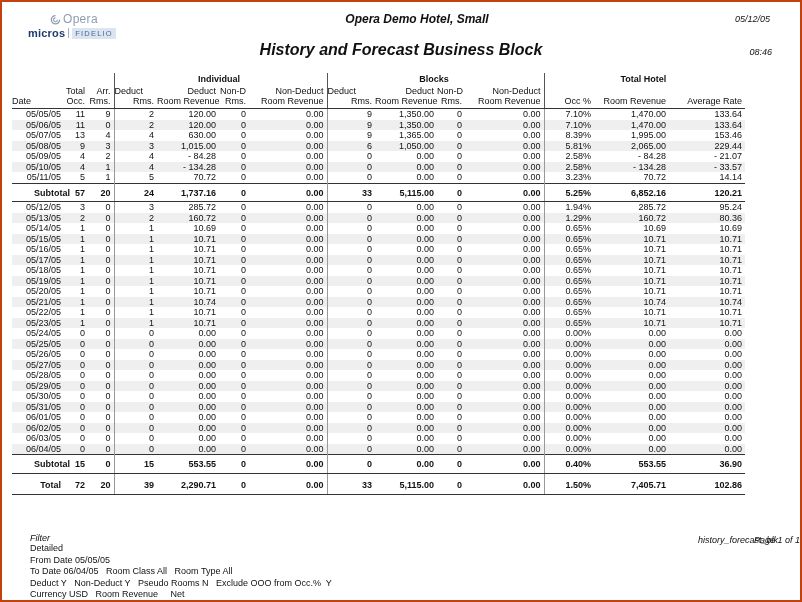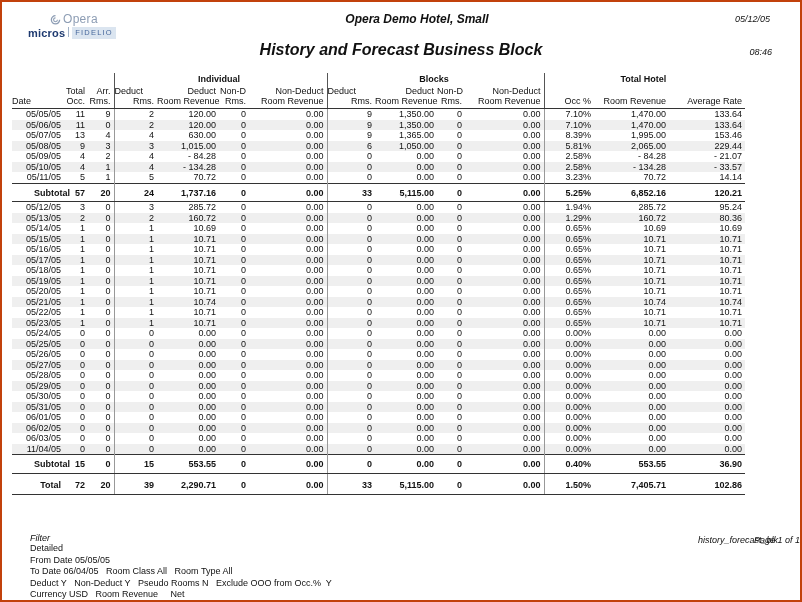--- a/index.html
+++ b/index.html
@@ -6,21 +6,21 @@
   html, body { background: #fff; }
   body { font-family: "Liberation Sans", sans-serif; color: #111; }
   .page {
     position: relative; width: 802px; height: 602px;
     border: 2px solid #c2410c; background: #fff; overflow: hidden;
   }
   
   .logo { position: absolute; left: 26px; top: 10px; width: 120px; }
   .logo-line1 { display: flex; align-items: center; gap: 2px; padding-left: 22px; }
   .logo-opera { color: #8d9db4; font-size: 12px; letter-spacing: .3px; }
-  .logo-line2 { display: flex; margin-top: 1px; }
+  .logo-line2 { display: flex; align-items: center; margin-top: 1px; }
   .logo-micros { color: #1e3a70; font-weight: bold; font-size: 11px; letter-spacing: .2px; }
   .logo-div { width: 1px; height: 10px; background: #9fb0c6; margin: 0 3px; }
   .logo-fidelio { color: #47689c; background: #dbe5f0; font-size: 7.5px; letter-spacing: 1.2px; padding: 1px 3px; }
   .hotel-title { position: absolute; top: 10px; left: 16px; width: 100%; text-align: center;
                  font-weight: bold; font-style: italic; font-size: 12px; }
   .report-title { position: absolute; top: 39px; left: 0; width: 100%; text-align: center;
                   font-weight: bold; font-style: italic; font-size: 16px; }
   .report-date { position: absolute; top: 12px; right: 30px; font-style: italic; font-size: 9px; }
   .report-time { position: absolute; top: 45px; right: 28px; font-style: italic; font-size: 9px; }
   
@@ -651,21 +651,21 @@
           <td class="vs">0.00</td>
           <td>0</td>
           <td>0.00</td>
           <td>0</td>
           <td class="vs">0.00</td>
           <td>0.00%</td>
           <td>0.00</td>
           <td>0.00</td>
         </tr>
         <tr class="stripe">
-          <td class="c-date">11/04/05</td>
+          <td class="c-date">06/04/05</td>
           <td>0</td>
           <td class="vs">0</td>
           <td>0</td>
           <td>0.00</td>
           <td>0</td>
           <td class="vs">0.00</td>
           <td>0</td>
           <td>0.00</td>
           <td>0</td>
           <td class="vs">0.00</td>

